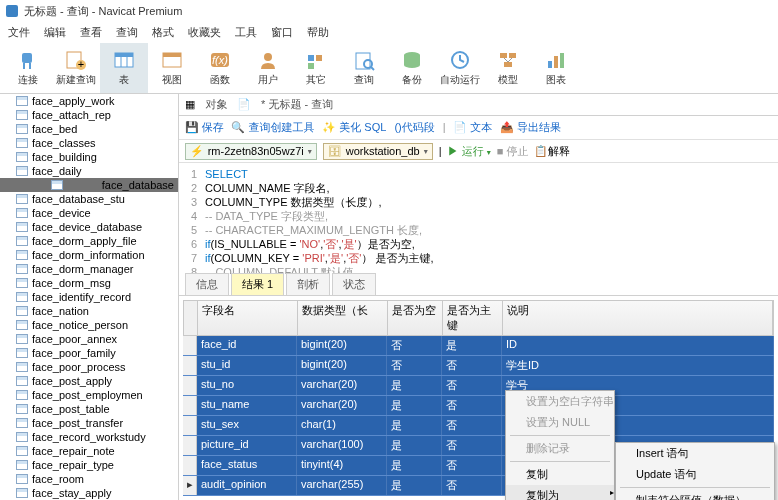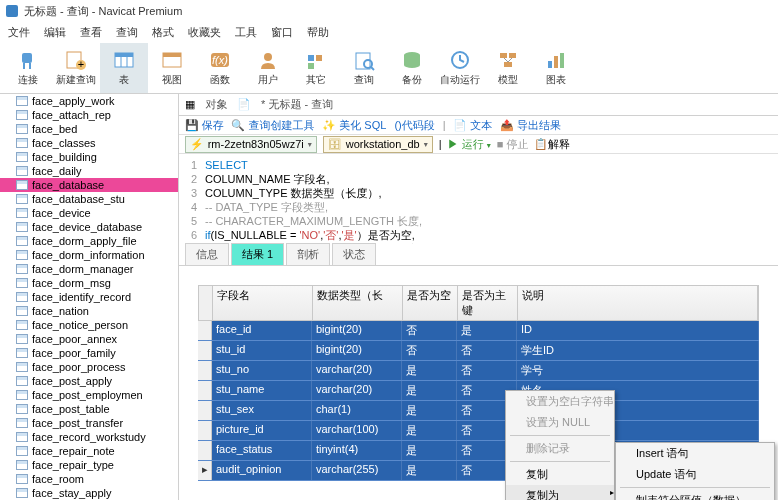--- a/index.html
+++ b/index.html
@@ -10,42 +10,42 @@
 .menubar{height:20px;display:flex;align-items:center;padding:0 8px;gap:14px;color:#333;}
 .menubar span{cursor:default;}
 .toolbar{height:52px;display:flex;align-items:center;padding:0 4px;border-bottom:1px solid #d0d0d0;}
 .tool{display:flex;flex-direction:column;align-items:center;justify-content:center;width:48px;height:50px;gap:2px;}
 .tool.active{background:#e0e8ec;}
 .tool-icon{width:24px;height:22px;display:flex;align-items:center;justify-content:center;}
 .tool-label{font-size:10px;color:#333;}
 .main{display:flex;height:406px;}
 .sidebar{width:179px;border-right:1px solid #d0d0d0;overflow:hidden;}
 .tree-item{display:flex;align-items:center;padding:1px 4px;gap:4px;white-space:nowrap;}
-.tree-item.sel{background:#ec4899;}
+.tree-item.sel{background:#737373;justify-content:space-between;}
 .tbl-icon{width:12px;height:10px;background:linear-gradient(#cfe2f3 0 3px,#fff 3px 100%);border:1px solid #8aa8c8;}
 .content{flex:1;display:flex;flex-direction:column;}
 .tabs{height:22px;display:flex;align-items:center;border-bottom:1px solid #d0d0d0;padding:0 6px;gap:4px;}
 .tab{padding:10px 6px;color:#555;}
 .actionbar{height:24px;display:flex;align-items:center;gap:8px;padding:0 6px;border-bottom:1px solid #e0e0e0;color:#1b6ac9;}
 .actionbar .sep{color:#999;}
 .connbar{height:24px;display:flex;align-items:center;gap:6px;padding:0 6px;border-bottom:1px solid #e0e0e0;}
 .combo{display:flex;align-items:center;border:1px solid #aac2aa;background:#f0f7f0;padding:1px 4px;gap:4px;}
 .combo.db{border-color:#c0b080;background:#fdf8e8;}
 .dd{font-size:8px;color:#666;}
 .play{color:#3a9a3a;}
 .editor{padding:4px 8px;font-family:Consolas,monospace;font-size:11px;line-height:14px;height:112px;overflow:hidden;}
 .line{display:flex;}
 .gutter{width:18px;text-align:right;color:#999;padding-right:8px;}
 .kw{color:#0077cc;}
 .str{color:#c94444;}
 .com{color:#999;}
 .result-tabs{height:22px;display:flex;align-items:end;padding:0 6px;gap:2px;border-bottom:1px solid #d0d0d0;}
 .rtab{padding:3px 10px;border:1px solid #d0d0d0;border-bottom:none;background:#f4f4f4;color:#555;}
-.rtab.active{background:#5eead4;color:#000;}
-.grid{margin:19px;}
+.rtab.active{background:#fef9c3;color:#000;}
+.grid{margin:4px;}
 .grid-head,.grid-row{display:flex;}
 .grid-head{background:linear-gradient(#f8f8f8,#ebebeb);border:1px solid #c8c8c8;}
 .gh{padding:2px 4px;border-right:1px solid #c8c8c8;}
 .grid-row{background:#2a63ad;color:#fff;border-bottom:1px solid #5a8acc;}
 .gc{padding:2px 4px;border-right:1px solid #4777b8;white-space:nowrap;overflow:hidden;}
 .c0{width:14px;background:#f0f0f0;border-right:1px solid #c8c8c8;}
 .grid-row .c0{background:#f0f0f0;color:#333;}
 .c1{width:100px;}.c2{width:90px;}.c3{width:55px;}.c4{width:60px;}.c5{flex:1;}
 .ctx{position:absolute;background:#f4f4f4;border:1px solid #b0b0b0;box-shadow:2px 2px 4px rgba(0,0,0,0.3);z-index:10;}
 .ctx-item{padding:3px 0 3px 20px;white-space:nowrap;}

